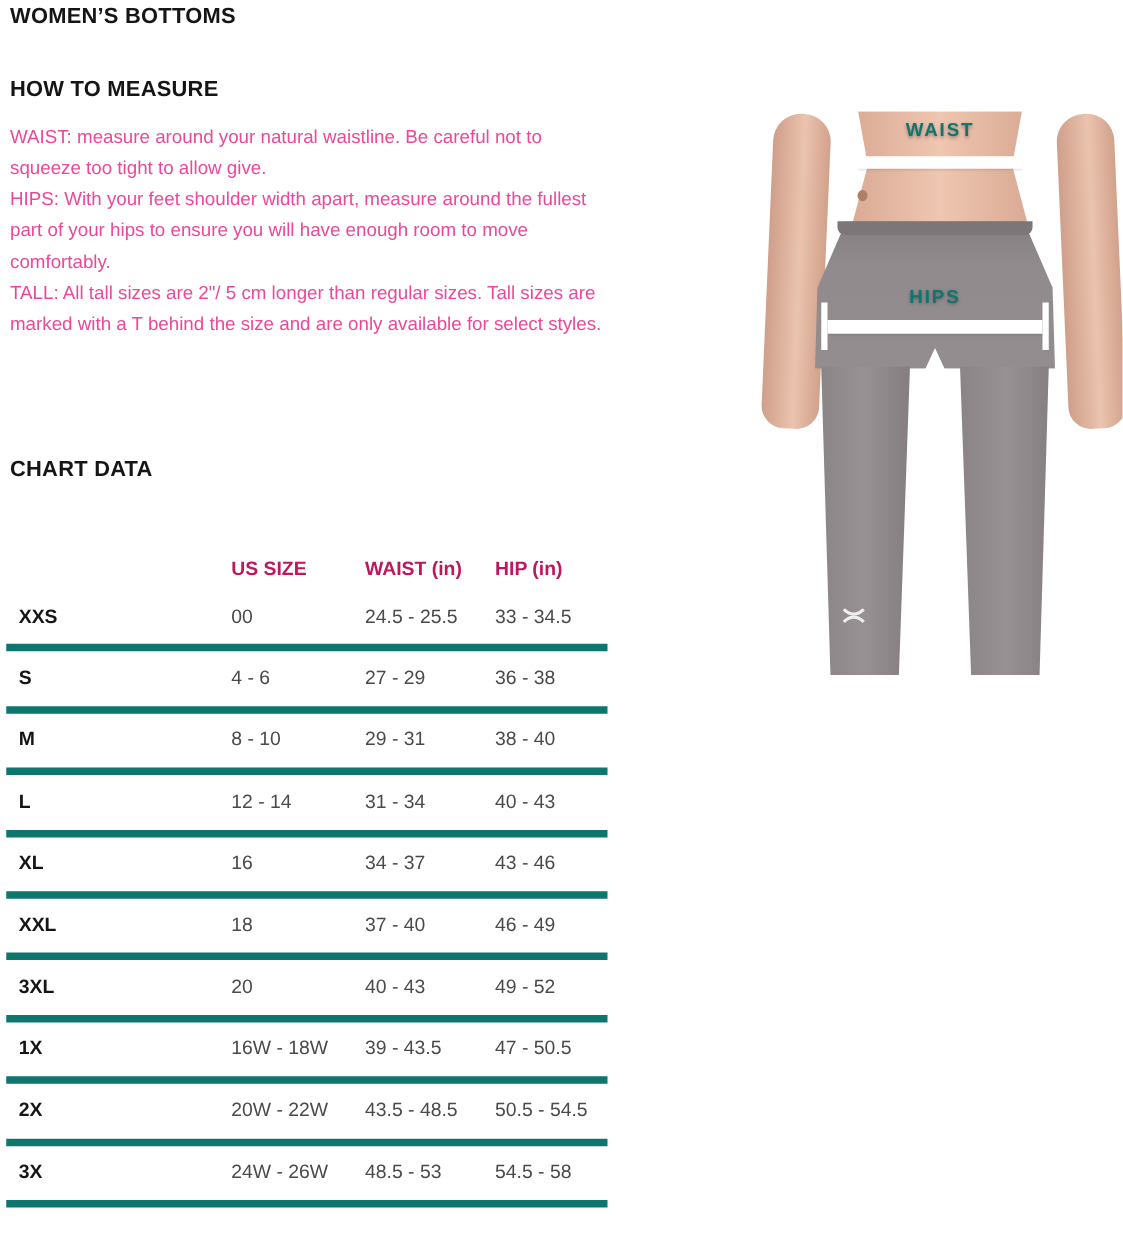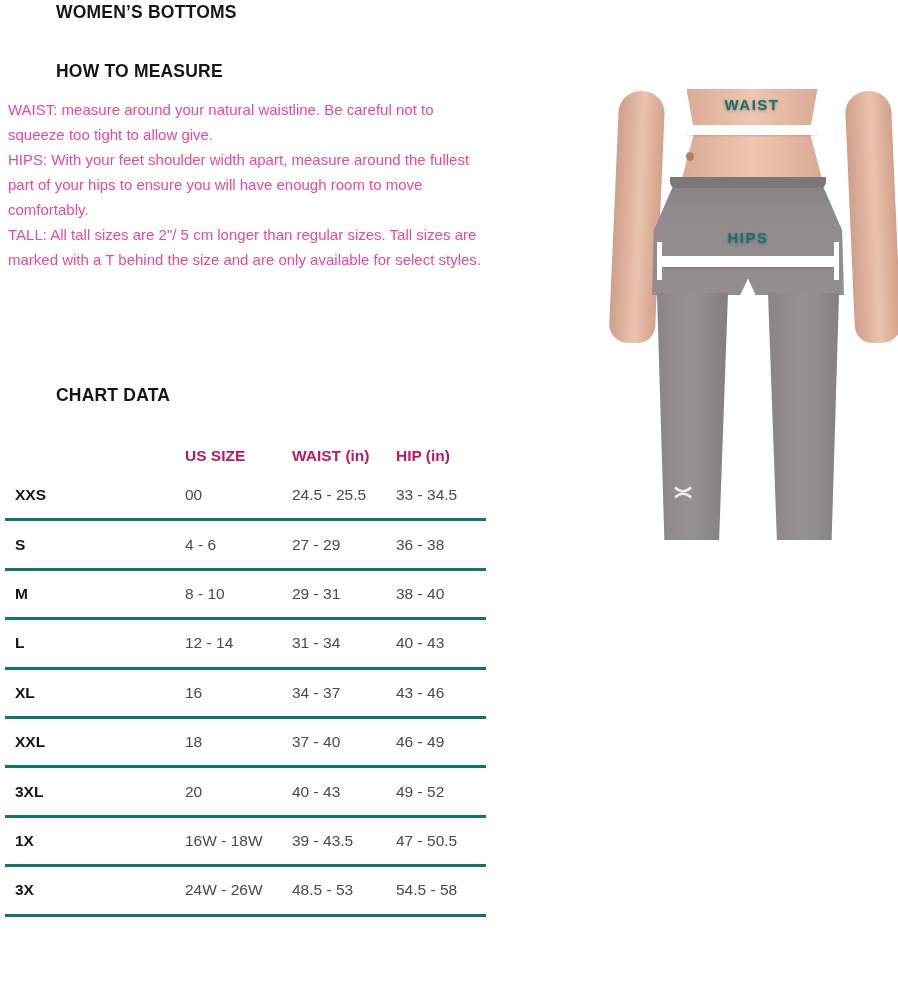--- a/index.html
+++ b/index.html
@@ -10,44 +10,44 @@
     background: #ffffff;
     overflow: hidden;
     font-family: "Liberation Sans", sans-serif;
     color: #3d3d3d;
   }
 
   .heading {
     position: absolute; left: 8px;
     font-size: 17.5px; font-weight: bold;
     color: #151515; letter-spacing: .2px;
-    line-height: 22px; white-space: nowrap; margin-left: 48px;
+    line-height: 22px; white-space: nowrap;
   }
   #page-title   { top: 1px; }
   #htm-heading  { top: 60px; }
-  #chart-heading{ top: 384px; }
+  #chart-heading{ top: 364px; }
 
   .measure-text {
     position: absolute; left: 8px; top: 97px;
     width: 486px;
     font-size: 15px; line-height: 25px; color: #ec4899;
   }
   .measure-text p { margin: 0; }
 
   
   .size-table { position: absolute; left: 5px; top: 440px; width: 481px; }
   .t-head, .t-row {
     display: grid;
     grid-template-columns: 170px 107px 104px 90px;
     align-items: center;
     padding-left: 10px;
     font-size: 15.5px;
   }
   .t-head { height: 32px; font-weight: bold; color: #be185d; }
-  .t-row  { height: 49.4px; border-bottom: 3px solid #0f766e; color: #4a4a4a; }
+  .t-row  { height: 49.4px; border-bottom: 6px solid #0f766e; color: #4a4a4a; }
   .t-row .c-size { font-weight: bold; color: #151515; }
 
   
   #figure { position: absolute; left: 612px; top: 85px; width: 286px; height: 455px; }
   .arm {
     position: absolute; width: 46px; height: 252px; top: 6px;
     background: linear-gradient(90deg, #cf9f8a, #eac3ae 55%, #d2a18b);
     border-radius: 22px 22px 18px 18px;
   }
   .arm.left  { left: 2px;  transform: rotate(2.5deg); }
@@ -193,20 +193,26 @@
     <div>49 - 52</div>
   </div>
 
   <div class="t-row">
     <div class="c-size">1X</div>
     <div>16W - 18W</div>
     <div>39 - 43.5</div>
     <div>47 - 50.5</div>
   </div>
 
+  <div class="t-row">
+    <div class="c-size">2X</div>
+    <div>20W - 22W</div>
+    <div>43.5 - 48.5</div>
+    <div>50.5 - 54.5</div>
+  </div>
 
   <div class="t-row">
     <div class="c-size">3X</div>
     <div>24W - 26W</div>
     <div>48.5 - 53</div>
     <div>54.5 - 58</div>
   </div>
 </div>
 </div>
 

